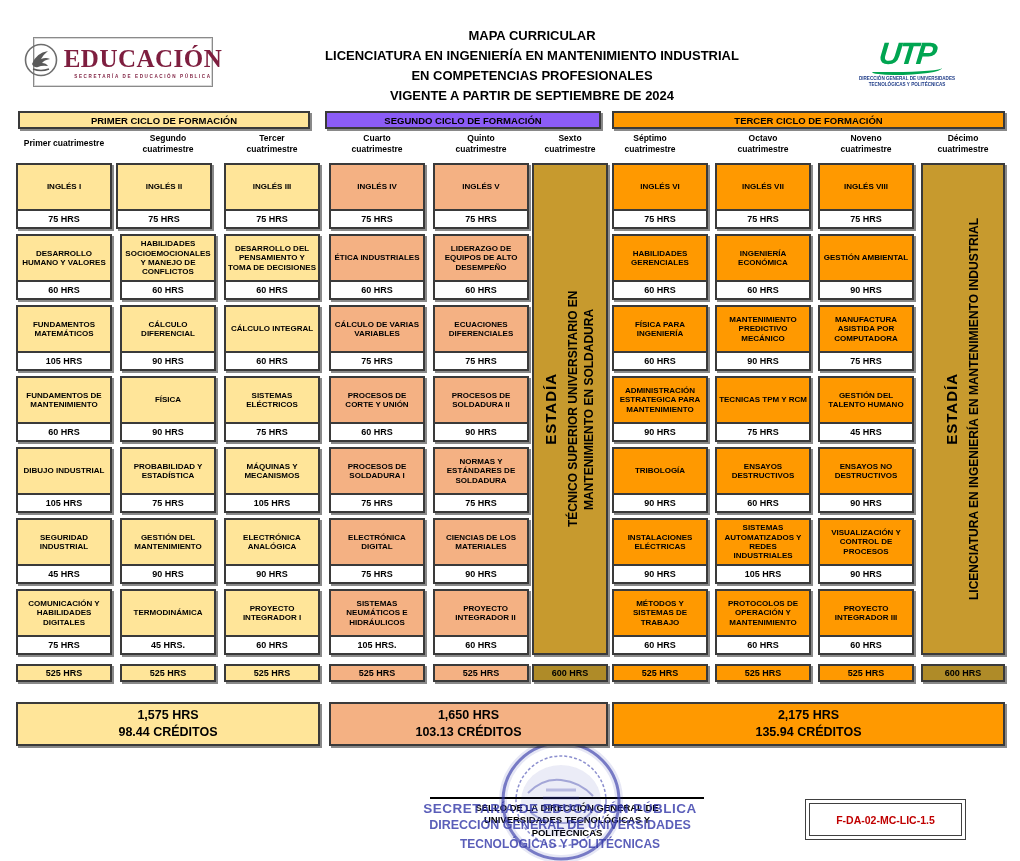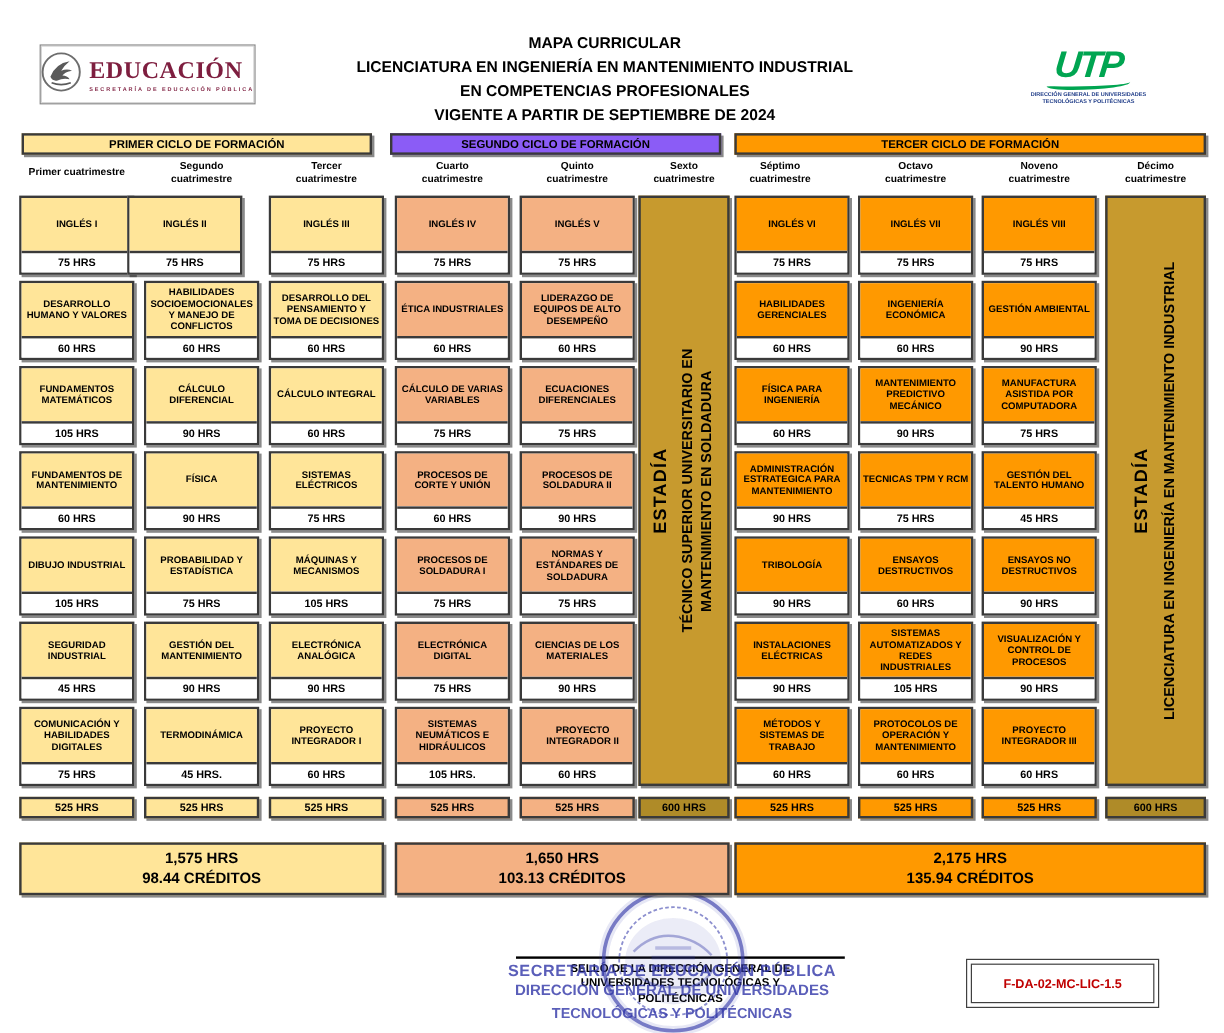--- a/index.html
+++ b/index.html
@@ -1,25 +1,25 @@
 <!DOCTYPE html>
 <html style="--stamp-blue: #3237A8; --form-red: #C00000; --sep-maroon: #7E1E3F; --utp-green: #00A551;"><head>
 <meta charset="utf-8">
 <style>
   html,body{margin:0;padding:0;background:#fff;}
   #canvas{position:relative;width:1020px;height:861px;background:#fff;overflow:hidden;
           font-family:"Liberation Sans",sans-serif;color:#000;}
 
   
-  .title-block{position:absolute;left:204px;top:26px;width:600px;text-align:center;
+  .title-block{position:absolute;left:232px;top:26px;width:600px;text-align:center;
                font-weight:bold;font-size:13px;line-height:1.55;}
   .sep-logo{position:absolute;left:33px;top:37px;width:178px;height:48px;border:1px solid #8a8a8a;
             box-shadow:0 0 0 1px #d7d7d7 inset;display:flex;align-items:center;justify-content:center;gap:6px;
             background:#fff;}
-  .sep-word{font-family:"Liberation Serif",serif;font-weight:bold;font-size:20px;letter-spacing:.5px;}
+  .sep-word{font-family:"Liberation Serif",serif;font-weight:bold;font-size:25px;letter-spacing:.5px;}
   .sep-sub{font-size:4.6px;letter-spacing:1.6px;font-weight:bold;margin-top:1px;text-align:center;}
   .utp-logo{position:absolute;left:843px;top:38px;width:128px;text-align:center;}
   .utp-word{font-weight:bold;font-style:italic;font-size:31px;line-height:1;display:inline-block;
             transform:skewX(-6deg);letter-spacing:-2px;}
   .utp-swoosh{display:block;margin:-4px auto 1px auto;width:70px;height:7px;border-bottom:3px solid;
               border-radius:0 0 90% 40%;}
   .utp-sub{font-size:4.6px;font-weight:bold;line-height:1.35;}
 
   
   .cycle-bar{position:absolute;height:18px;border:2px solid #3a3a3a;box-sizing:border-box;
@@ -165,21 +165,21 @@
     </div>
     <div class="course-unit" style="left: 16px; width: 96px; top: 518px;">
       <div class="course-name" style="background: rgb(255, 229, 153);">SEGURIDAD INDUSTRIAL</div>
       <div class="course-hours">45 HRS</div>
     </div>
     <div class="course-unit" style="left: 16px; width: 96px; top: 589px;">
       <div class="course-name" style="background: rgb(255, 229, 153);">COMUNICACIÓN Y HABILIDADES DIGITALES</div>
       <div class="course-hours">75 HRS</div>
     </div>
     <div class="total-cell" style="left: 16px; width: 96px; top: 664px; background: rgb(255, 229, 153);">525 HRS</div>
-    <div class="course-unit" style="left: 106px; width: 96px; top: 163px;">
+    <div class="course-unit" style="left: 116px; width: 96px; top: 163px;">
       <div class="course-name" style="background: rgb(255, 229, 153);">INGLÉS II</div>
       <div class="course-hours">75 HRS</div>
     </div>
     <div class="course-unit" style="left: 120px; width: 96px; top: 234px;">
       <div class="course-name" style="background: rgb(255, 229, 153);">HABILIDADES SOCIOEMOCIONALES Y MANEJO DE CONFLICTOS</div>
       <div class="course-hours">60 HRS</div>
     </div>
     <div class="course-unit" style="left: 120px; width: 96px; top: 305px;">
       <div class="course-name" style="background: rgb(255, 229, 153);">CÁLCULO DIFERENCIAL</div>
       <div class="course-hours">90 HRS</div>

